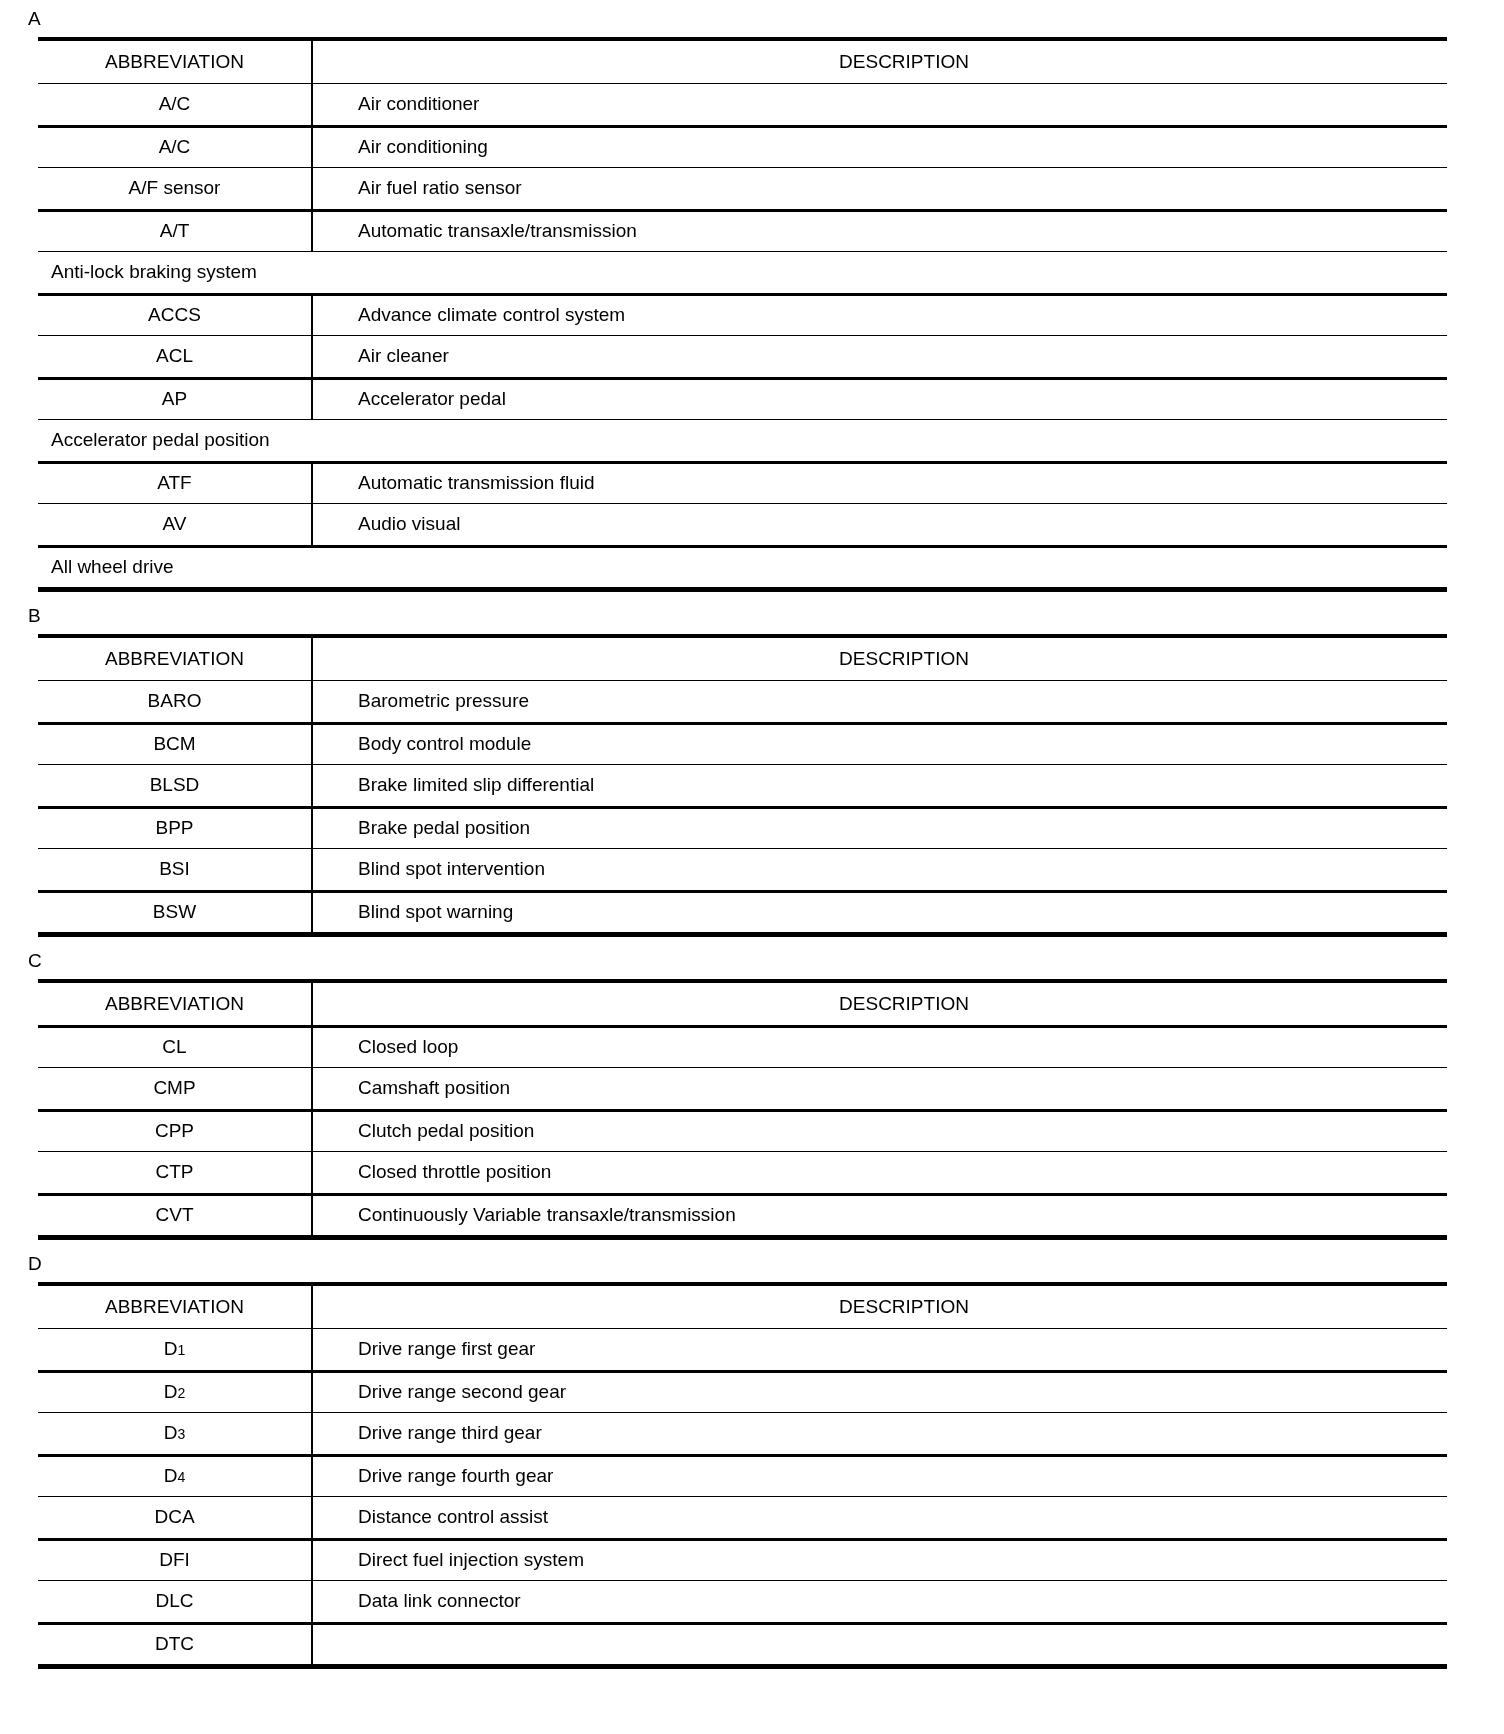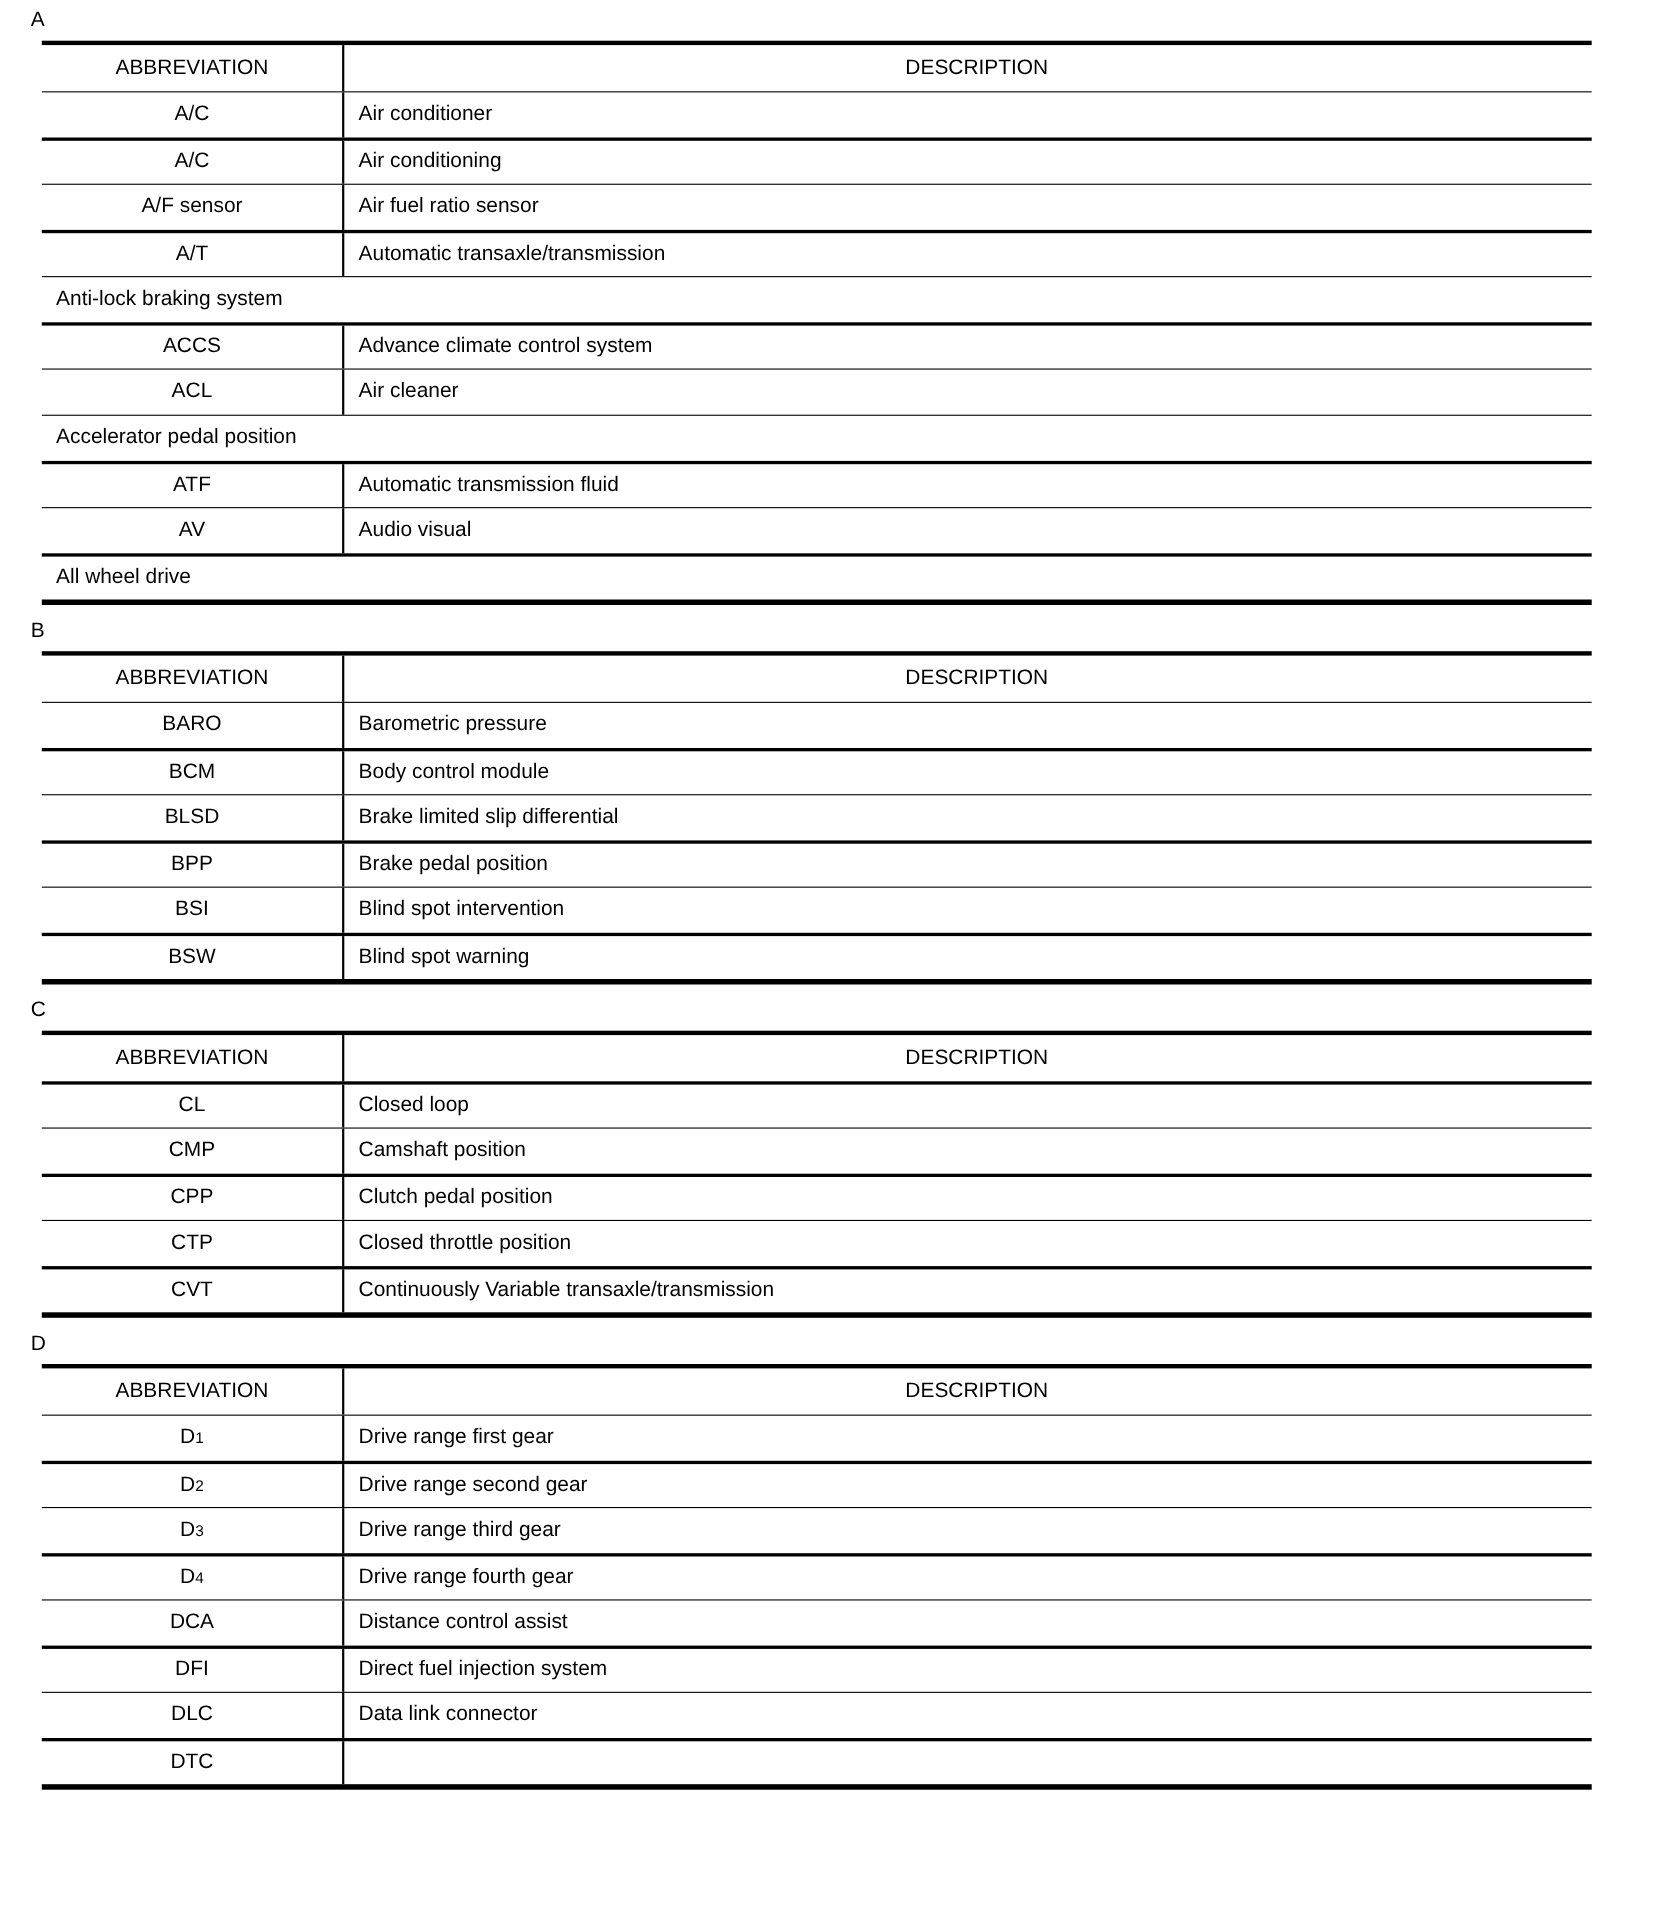--- a/index.html
+++ b/index.html
@@ -23,20 +23,21 @@
   .section + .section .section-label { margin-top: 13px; }
   .abbr-table {
     border-top: 4.5px solid #000;
     border-bottom: 5px solid #000;
   }
   .t-row {
     display: grid;
     grid-template-columns: 275px 1fr;
     height: 42px;
     box-sizing: border-box;
+    gap: 32px;
   }
   .t-row.sep-thin  { border-top: 1.5px solid #000; }
   .t-row.sep-thick { border-top: 3px solid #000; }
   .cell {
     display: flex;
     align-items: center;
     font-size: 19px;
     line-height: 1.1;
     overflow: hidden;
     white-space: nowrap;
@@ -99,20 +100,26 @@
               <span class="abbr-text"><span class="abbr-main">ACCS</span></span>
             </div>
             <div class="cell desc">Advance climate control system</div>
           </div>
           <div class="t-row sep-thin">
             <div class="cell abbr">
               <span class="abbr-text"><span class="abbr-main">ACL</span></span>
             </div>
             <div class="cell desc">Air cleaner</div>
           </div>
+          <div class="t-row sep-thick">
+            <div class="cell abbr">
+              <span class="abbr-text"><span class="abbr-main">AP</span></span>
+            </div>
+            <div class="cell desc">Accelerator pedal</div>
+          </div>
           <div class="t-row sep-thin">
             <div class="cell desc">Accelerator pedal position</div>
           </div>
           <div class="t-row sep-thick">
             <div class="cell abbr">
               <span class="abbr-text"><span class="abbr-main">ATF</span></span>
             </div>
             <div class="cell desc">Automatic transmission fluid</div>
           </div>
           <div class="t-row sep-thin">

